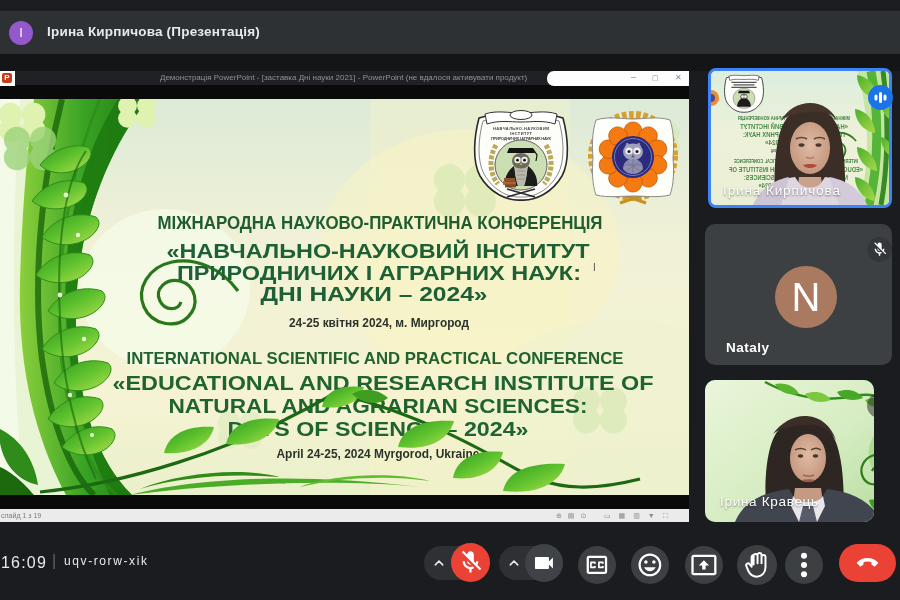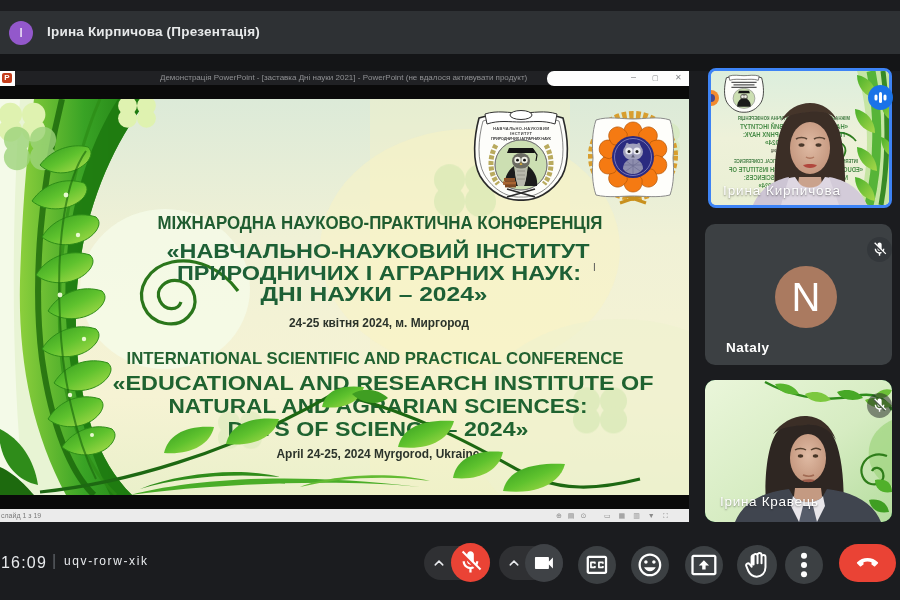--- a/index.html
+++ b/index.html
@@ -352,21 +352,21 @@
     <svg width="25" height="25" viewBox="0 0 24 24">
         <g transform="translate(4,4) scale(.67)">
           <path fill="#fff" d="M12 14c1.66 0 3-1.34 3-3V5c0-1.66-1.34-3-3-3S9 3.34 9 5v6c0 1.66 1.34 3 3 3z"></path>
           <path fill="#fff" d="M17 11c0 2.76-2.24 5-5 5s-5-2.24-5-5H5c0 3.53 2.61 6.43 6 6.92V21h2v-3.08c3.39-.49 6-3.39 6-6.92h-2z"></path>
           <line x1="4" y1="3" x2="20" y2="19" stroke="#33373b" stroke-width="3.4"></line>
           <line x1="5" y1="2.2" x2="21" y2="18.2" stroke="#fff" stroke-width="1.8"></line>
         </g>
       </svg>
   </div>
 </div>
-<div id="tile3" class="abs" style="left:705px;top:380px;width:187px;height:142px;border-radius:10px;background:#15803d;overflow:hidden">
+<div id="tile3" class="abs" style="left:705px;top:380px;width:169px;height:142px;border-radius:10px;background:#15803d;overflow:hidden">
 <svg width="187" height="142" viewBox="0 0 187 142" xmlns="http://www.w3.org/2000/svg">
   <defs>
     <linearGradient id="t3bg" x1="0" y1="0" x2="1" y2="1">
       <stop offset="0" stop-color="#eaf6da"></stop>
           <stop offset=".55" stop-color="#d6ecc2"></stop>
           <stop offset="1" stop-color="#b5dd9e"></stop>
     </linearGradient>
   </defs>
   <rect width="187" height="142" fill="url(#t3bg)"></rect>
 

